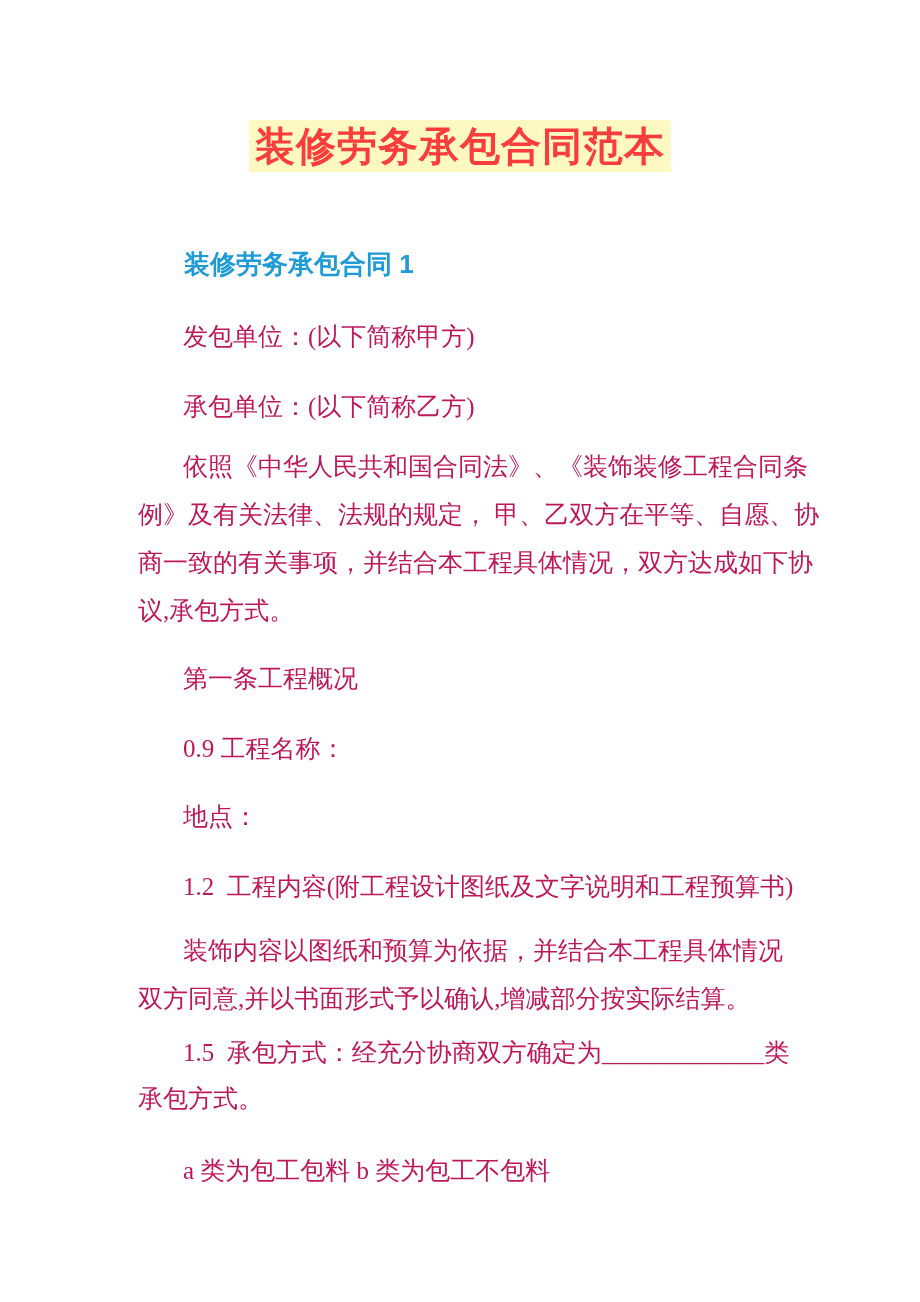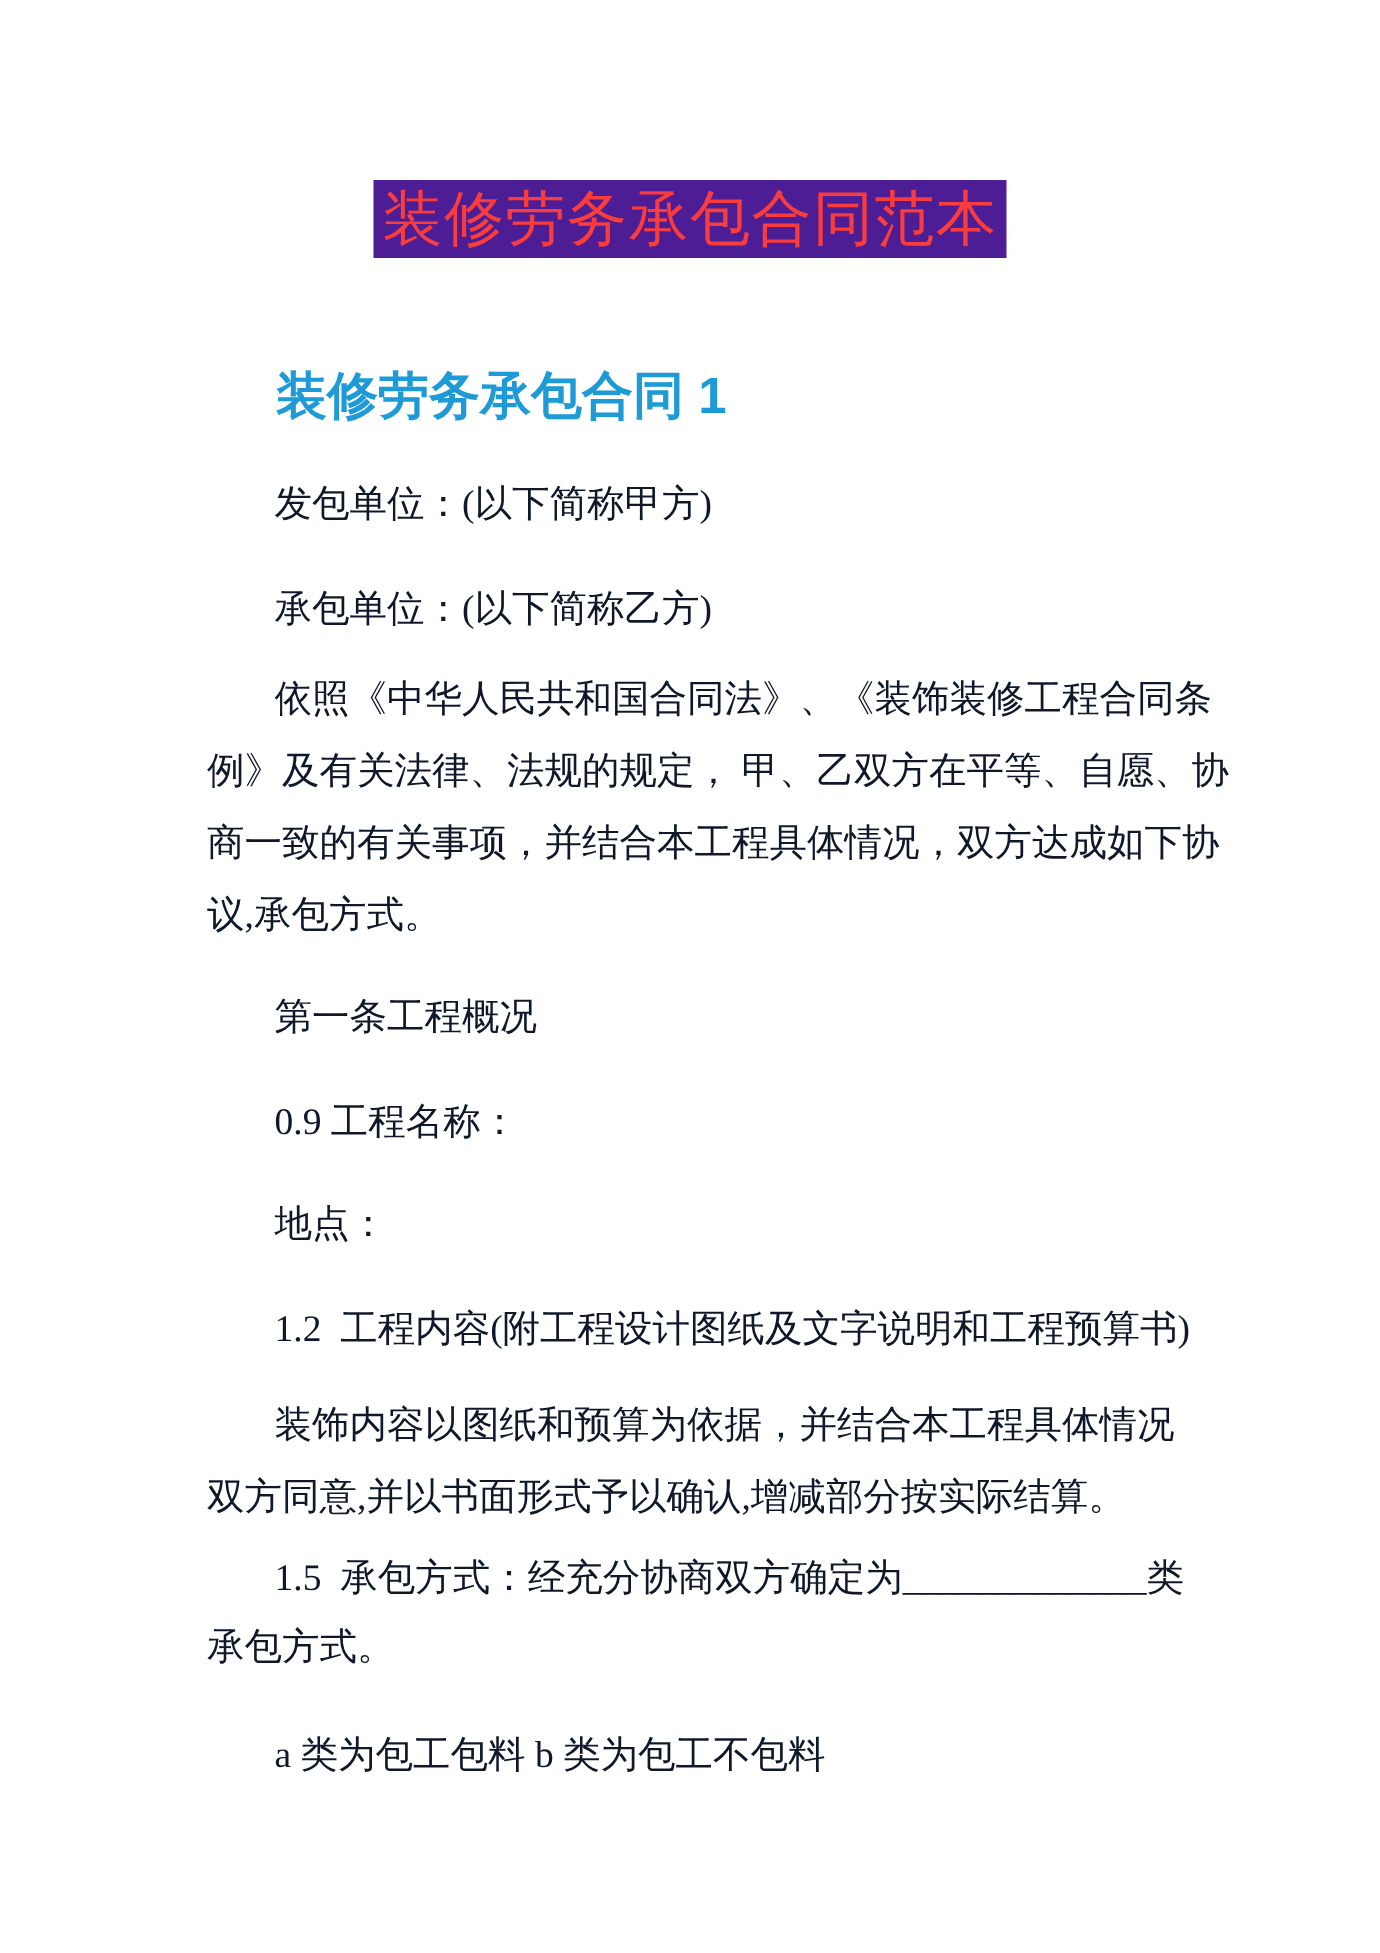--- a/index.html
+++ b/index.html
@@ -17,47 +17,47 @@
   .title-wrap {
     position: absolute;
     top: 120px;
     left: 0;
     width: 100%;
     text-align: center;
   }
   .title-band {
     display: inline-block;
     margin: 0;
-    background: #4c1d95;
+    background: #fef9c3;
     color: #fa3c3c;
     font-family: "Liberation Sans", "DejaVu Sans", sans-serif;
-    font-weight: normal;
+    font-weight: bold;
     font-size: 40px;
     line-height: 52px;
     padding: 0 6px;
     letter-spacing: 1px;
     white-space: pre;
   }
   .section-heading {
     position: absolute;
     left: 184px;
     top: 247px;
     margin: 0;
     color: #1e9bd6;
     font-family: "Liberation Sans", "DejaVu Sans", sans-serif;
     font-weight: bold;
-    font-size: 34px;
+    font-size: 26px;
     line-height: 34px;
     white-space: pre;
   }
   .bodyline {
     position: absolute;
     left: 138px;
     width: 720px;
-    color: #0f172a;
+    color: #be185d;
     font-family: "Liberation Serif", "DejaVu Serif", serif;
     font-size: 25px;
     line-height: 33px;
     white-space: pre;
   }
   .indent {
     padding-left: 45px;
   }
 </style>
 </head>

